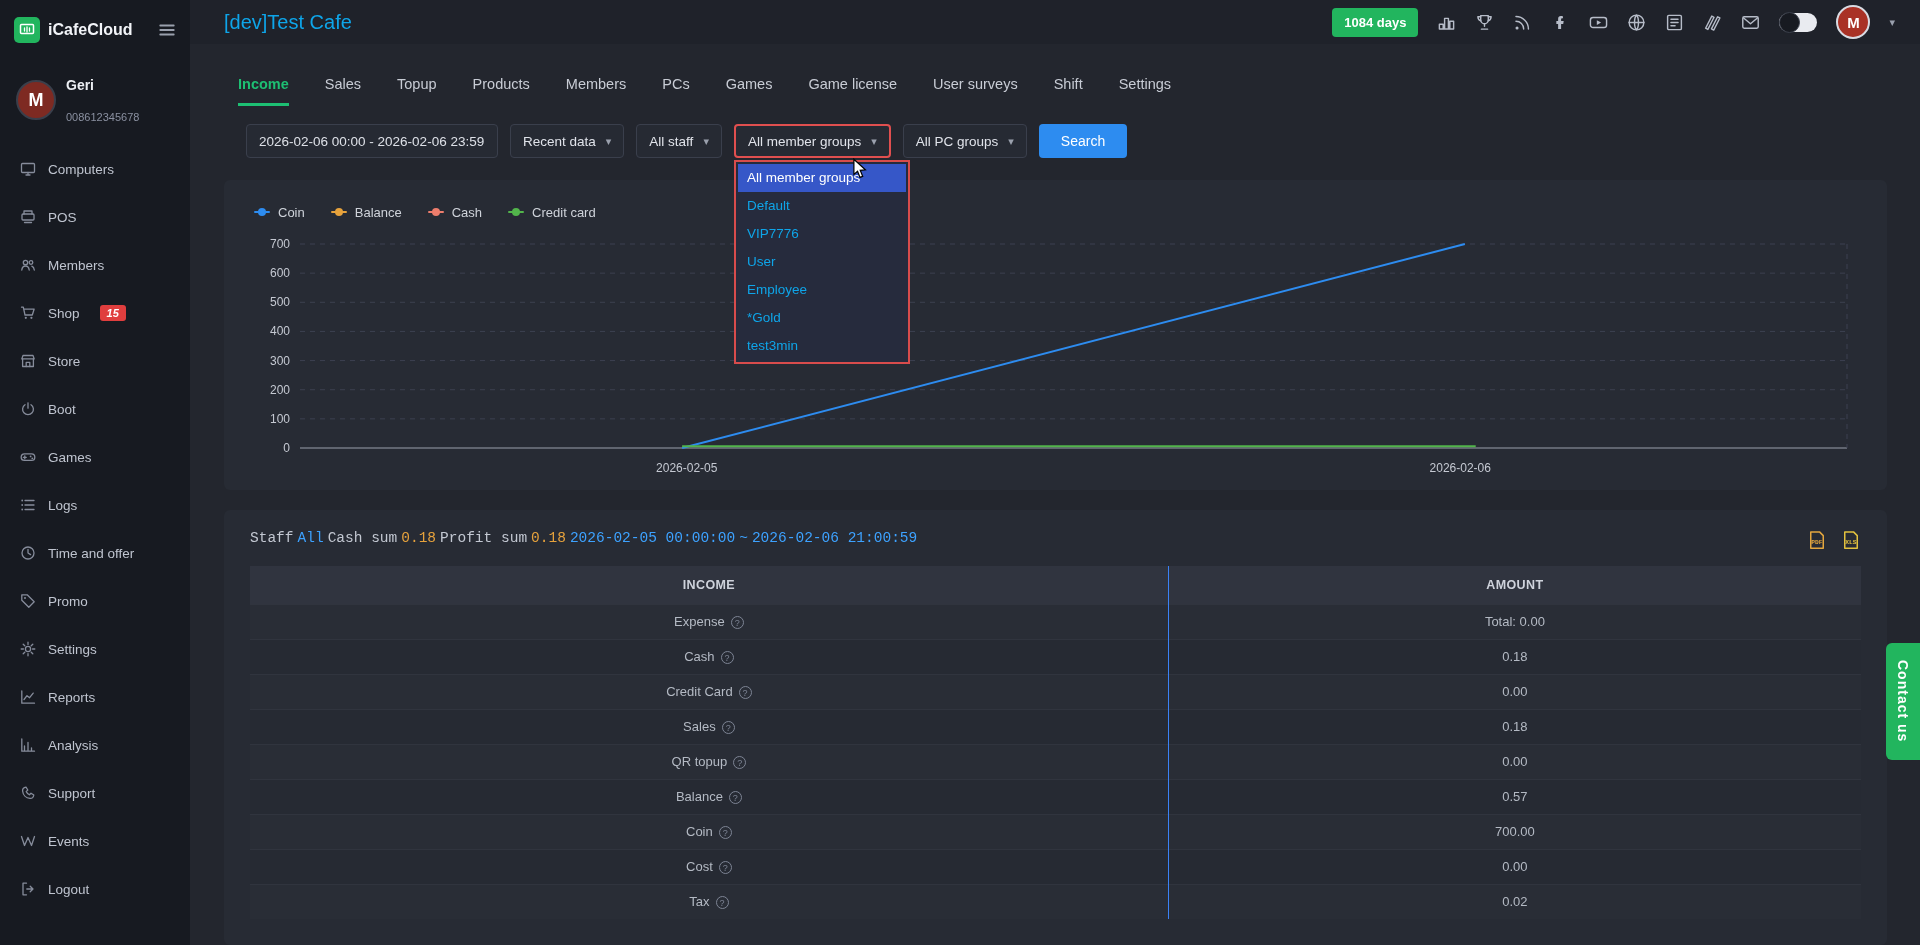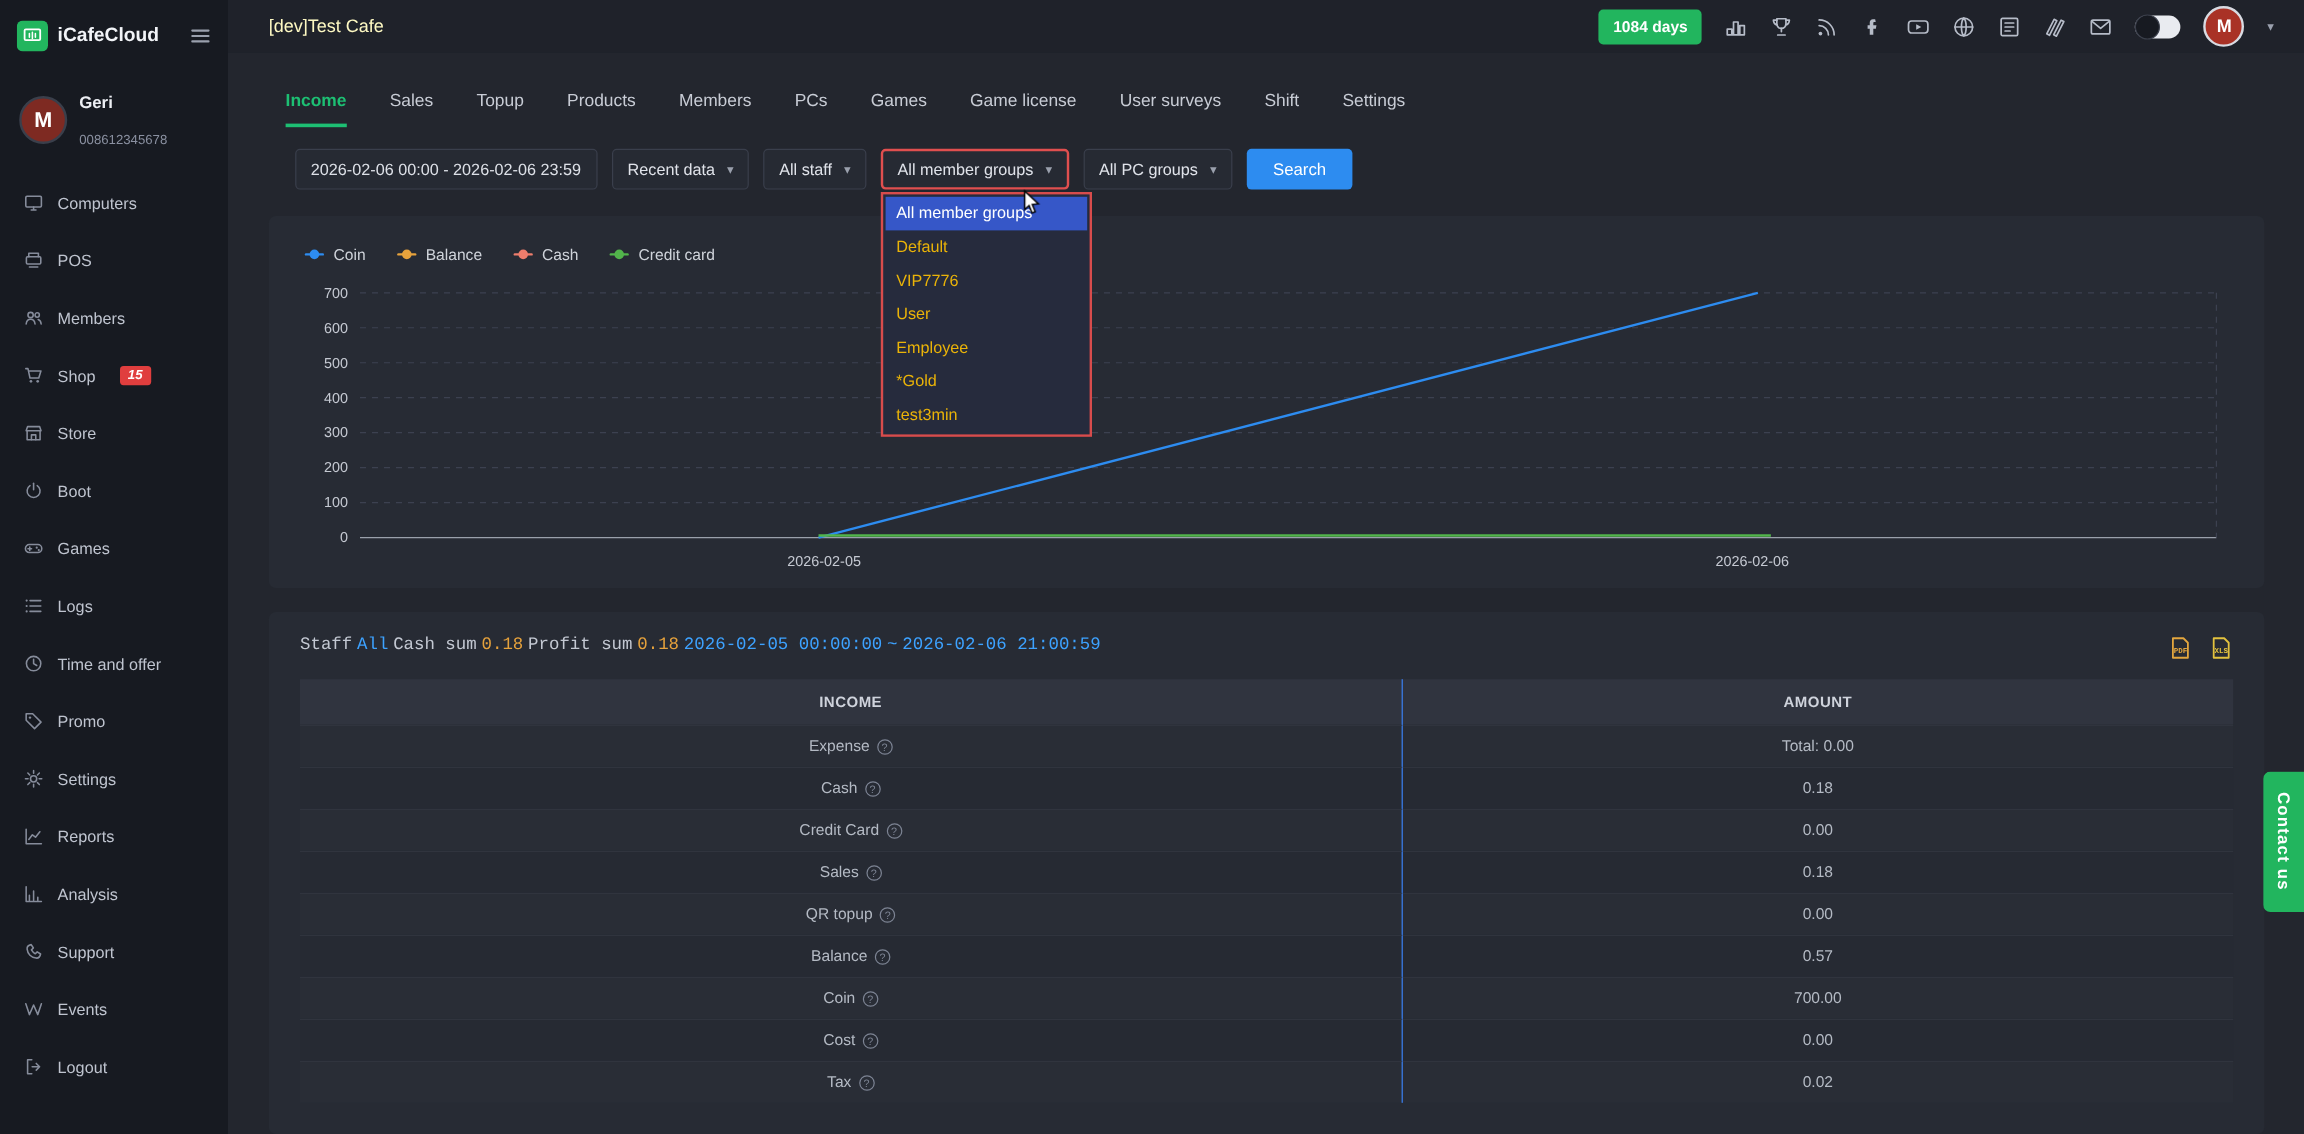--- a/index.html
+++ b/index.html
@@ -27,21 +27,21 @@
   .sicon { width:16px; height:16px; color:#868c9b; display:flex; }
   .sicon svg { width:16px; height:16px; stroke:currentColor; fill:none; stroke-width:1.3;
                stroke-linecap:round; stroke-linejoin:round; }
   .sbadge { background:#e03e3e; color:#fff; font-size:11px; font-weight:bold;
             border-radius:3px; padding:2px 7px; margin-left:8px;font-style:italic; }
 
   
   .main { flex:1; display:flex; flex-direction:column; }
   .topbar { height:59px; background:#1f222a; display:flex; align-items:center;
             padding:0 26px 0 34px; gap:18px; }
-  .cafe-name { color:#fef9c3; font-size:15px; }
+  .cafe-name { color:#0ea5e9; font-size:20px; }
   .top-right { margin-left:auto; display:flex; align-items:center; gap:19px; }
   .days-badge { background:#22b55e; color:#fff; font-size:13px; font-weight:bold;
                 border-radius:4px; padding:7px 12px; cursor:pointer; }
   .ticon { width:19px; height:19px; color:#b6bcc8; display:flex; cursor:pointer; }
   .ticon svg { width:19px; height:19px; stroke:currentColor; fill:none; stroke-width:1.2;
                stroke-linecap:round; stroke-linejoin:round; }
   .toggle { width:38px; height:19px; border-radius:10px; background:#e9ebf0; position:relative; cursor:pointer; }
   .toggle-knob { position:absolute; left:0; top:-1px; width:21px; height:21px; border-radius:50%;
                  background:#171a21; border:1px solid #3a3f4b; }
   .top-avatar { width:34px; height:34px; border-radius:50%; background:#a93226; color:#fff;
@@ -61,21 +61,21 @@
                 color:#dde0e7; font-size:13.5px; padding:0 12px; font-family:"Liberation Sans",sans-serif;margin-left:22px; }
   .select { height:34px; background:#262a33; border:1px solid #3a3f4c; border-radius:4px;
             display:flex; align-items:center; gap:10px; padding:0 12px; font-size:13.5px;
             color:#e0e3ea; cursor:pointer; white-space:nowrap; }
   .chev { color:#9aa0ad; font-size:11px; }
   .chev::after { content:"▾"; }
   .select-wrap { position:relative; }
   .select.alert-border { border:2px solid #e04f4f; }
   .dropdown { position:absolute; top:36px; left:0; width:176px; background:#262b3d;
               border:2px solid #d84c4c; z-index:30; padding:2px; }
-  .dd-item { padding:5px 9px; font-size:13.5px; color:#eab308; cursor:pointer; line-height:18px; }
+  .dd-item { padding:5px 9px; font-size:13.5px; color:#0ea5e9; cursor:pointer; line-height:18px; }
   .dd-item.selected { background:#3657c8; color:#fff; }
   .search-btn { height:34px; padding:0 22px; background:#2d8cf0; border:none; border-radius:4px;
                 color:#fff; font-size:14px; cursor:pointer; font-family:"Liberation Sans",sans-serif; }
 
   .panel { background:#272b34; border-radius:6px; }
   .chart-panel { margin-top:22px; padding:22px 24px 8px; height:310px; }
   .legend { display:flex; gap:26px; align-items:center; padding-left:6px; height:20px; }
   .legend-item { display:flex; align-items:center; gap:8px; cursor:pointer; font-size:13px; color:#cfd3da; }
   .legend-dot { width:16px; height:2px; border-radius:1px; background:currentColor; position:relative; display:inline-block; }
   .legend-dot::after { content:""; position:absolute; left:4px; top:-3px; width:8px; height:8px;

